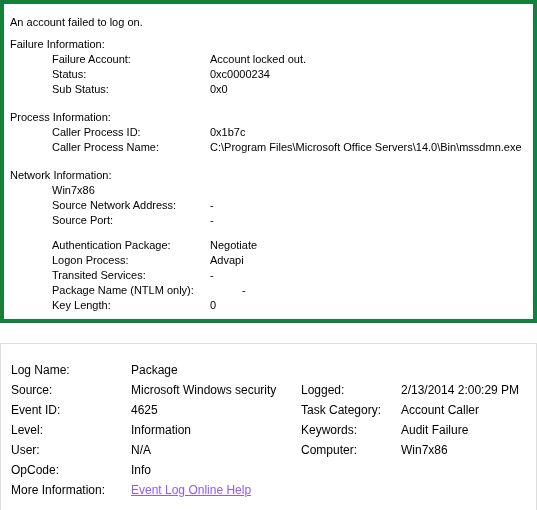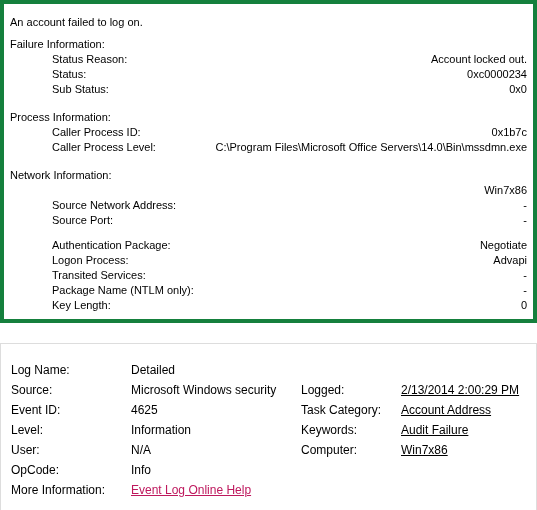--- a/index.html
+++ b/index.html
@@ -29,77 +29,76 @@
     padding-left: 42px;
     line-height: 15px;
   }
   .row .label {
     width: 158px;
     flex-shrink: 0;
   }
   .row .value {
     flex: 1;
     white-space: nowrap;
-    text-align: right;
   }
   .section-gap {
     height: 10px;
   }
   .bottom-panel {
     border-top: 1px solid #ddd;
     border-left: 1px solid #ddd;
     border-right: 1px solid #ddd;
     padding: 16px 10px 10px 10px;
     margin-top: 20px;
     background: #fff;
     font-size: 12px;
   }
   .brow {
     display: flex;
     line-height: 20px;
   }
   .bcol1 { width: 120px; flex-shrink: 0; }
   .bcol2 { width: 170px; flex-shrink: 0; }
   .bcol3 { width: 100px; flex-shrink: 0; }
-  .bcol4 { flex: 1; text-decoration: underline; }
+  .bcol4 { flex: 1; }
   .link {
-    color: #be185d;
+    color: #8b5cf6;
     text-decoration: underline;
     cursor: pointer;
   }
 </style>
 </head>
 <body>
 
 <div class="top-panel">
   <div class="header-line">An account failed to log on.</div>
 
   <div class="section-title">Failure Information:</div>
   <div class="row">
-    <div class="label">Status Reason:</div>
+    <div class="label">Failure Account:</div>
     <div class="value">Account locked out.</div>
   </div>
   <div class="row">
     <div class="label">Status:</div>
     <div class="value">0xc0000234</div>
   </div>
   <div class="row">
     <div class="label">Sub Status:</div>
     <div class="value">0x0</div>
   </div>
 
   <div class="section-gap"></div>
 
   <div class="section-title">Process Information:</div>
   <div class="row">
     <div class="label">Caller Process ID:</div>
     <div class="value">0x1b7c</div>
   </div>
   <div class="row">
-    <div class="label">Caller Process Level:</div>
+    <div class="label">Caller Process Name:</div>
     <div class="value">C:\Program Files\Microsoft Office Servers\14.0\Bin\mssdmn.exe</div>
   </div>
 
   <div class="section-gap"></div>
 
   <div class="section-title">Network Information:</div>
   <div class="row">
     <div class="value">Win7x86</div>
   </div>
   <div class="row">
@@ -131,35 +130,35 @@
   </div>
   <div class="row">
     <div class="label">Key Length:</div>
     <div class="value">0</div>
   </div>
 </div>
 
 <div class="bottom-panel">
   <div class="brow">
     <div class="bcol1">Log Name:</div>
-    <div class="bcol2">Detailed</div>
+    <div class="bcol2">Package</div>
     <div class="bcol3"></div>
     <div class="bcol4"></div>
   </div>
   <div class="brow">
     <div class="bcol1">Source:</div>
     <div class="bcol2">Microsoft Windows security</div>
     <div class="bcol3">Logged:</div>
     <div class="bcol4">2/13/2014 2:00:29 PM</div>
   </div>
   <div class="brow">
     <div class="bcol1">Event ID:</div>
     <div class="bcol2">4625</div>
     <div class="bcol3">Task Category:</div>
-    <div class="bcol4">Account Address</div>
+    <div class="bcol4">Account Caller</div>
   </div>
   <div class="brow">
     <div class="bcol1">Level:</div>
     <div class="bcol2">Information</div>
     <div class="bcol3">Keywords:</div>
     <div class="bcol4">Audit Failure</div>
   </div>
   <div class="brow">
     <div class="bcol1">User:</div>
     <div class="bcol2">N/A</div>

